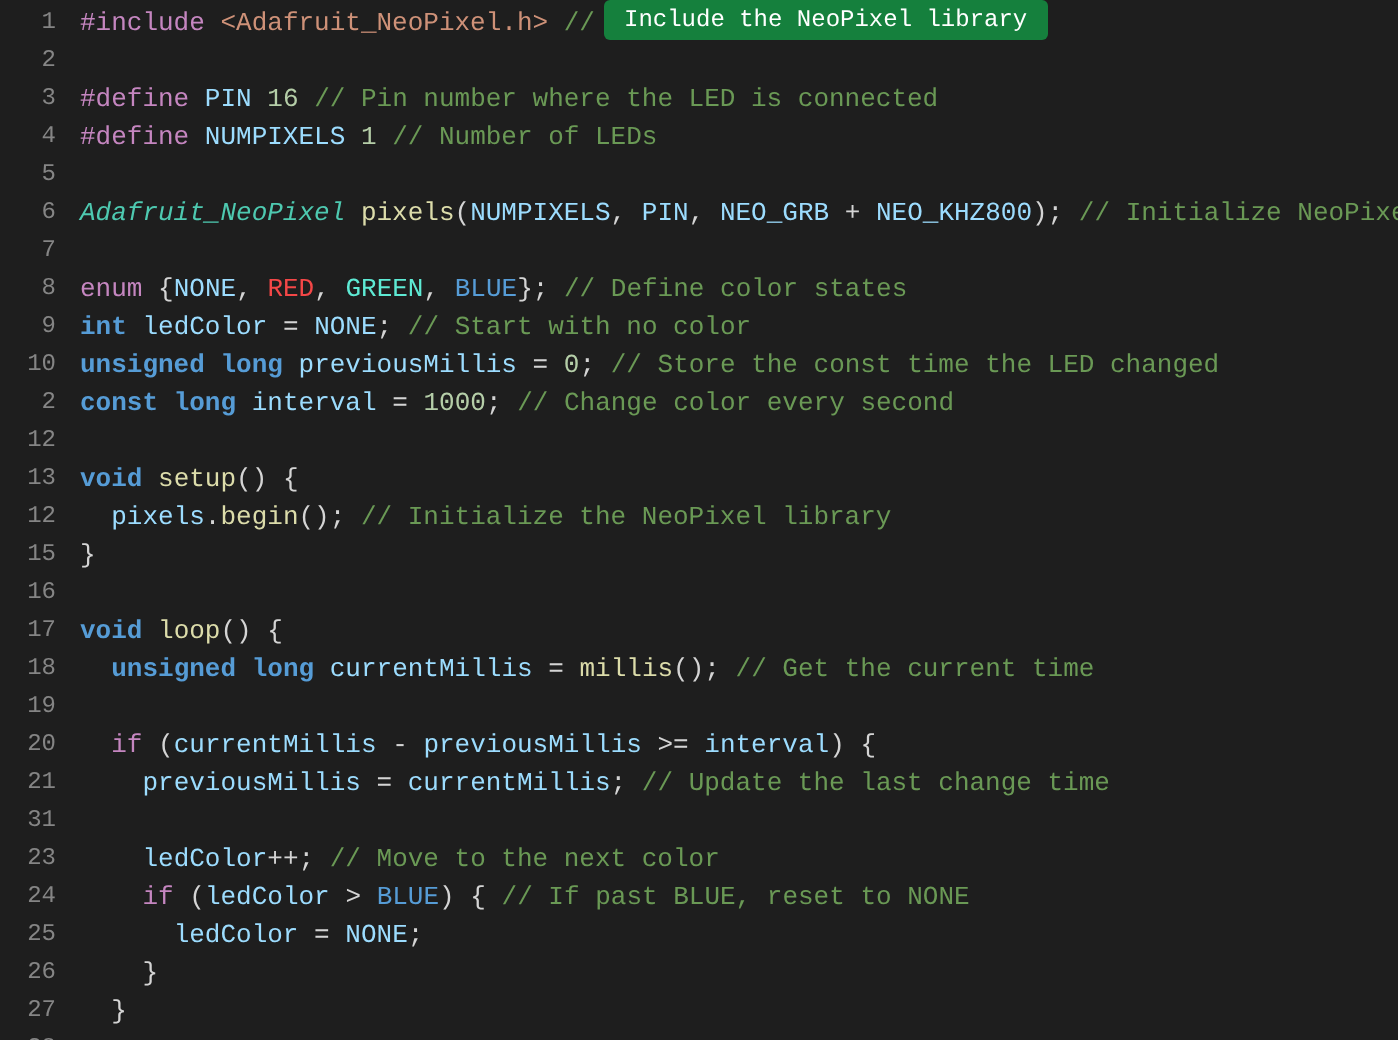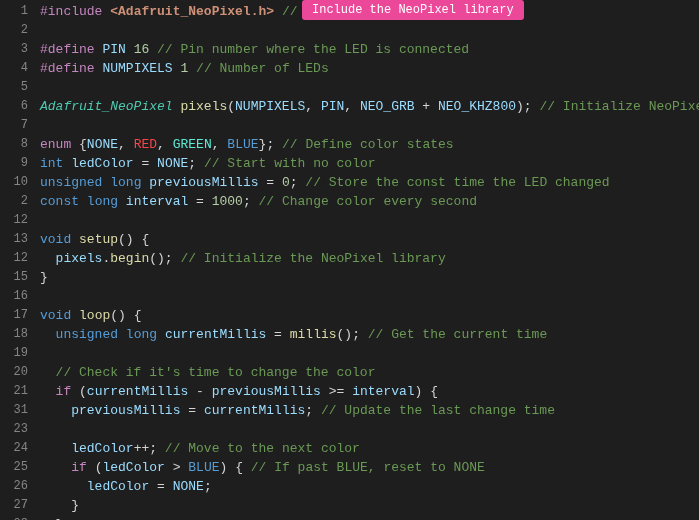--- a/index.html
+++ b/index.html
@@ -15,21 +15,21 @@
     .editor {
       display: flex;
       flex-direction: column;
       height: 100%;
       position: relative;
     }
     .tooltip {
       position: absolute;
       top: 0;
       left: 302px;
-      background: #ec4899;
+      background: #15803d;
       color: #ffffff;
       padding: 3px 10px;
       border-radius: 3px;
       font-size: 12px;
       z-index: 10;
       white-space: nowrap;
     }
     .code-area {
       display: flex;
       flex: 1;
@@ -54,29 +54,29 @@
       flex: 1;
       overflow-x: auto;
       padding-top: 2px;
       padding-left: 4px;
     }
     .code-line {
       line-height: 19px;
       white-space: pre;
     }
     
-    .kw { color: #569cd6; } 
+    .kw { color: #569cd6; font-weight: bold; } 
     .kw2 { color: #c586c0; } 
     .type { color: #4ec9b0; font-style: italic; } 
     .macro { color: #9cdcfe; } 
     .num { color: #b5cea8; } 
     .comment { color: #6a9955; } 
     .func { color: #dcdcaa; }
     .preprocessor { color: #c586c0; }
-    .header { color: #ce9178; font-weight: bold; }
+    .header { color: #ce9178; }
     .red-kw { color: #f44747; }
     .green-kw { color: #5eead4; margin-top: 36px; }
     .blue-kw { color: #569cd6; }
     .none-kw { color: #9cdcfe; }
     .var { color: #9cdcfe; }
     .op { color: #d4d4d4; }
     .punc { color: #d4d4d4; }
   </style>
 </head>
 <body>
@@ -154,21 +154,20 @@
       <div class="code-line"><span class="punc">}</span></div>
 
       <div class="code-line"> </div>
 
       <div class="code-line"><span class="kw">void</span> <span class="func">loop</span><span class="punc">()</span> <span class="punc">{</span></div>
 
       <div class="code-line">  <span class="kw">unsigned</span> <span class="kw">long</span> <span class="var">currentMillis</span> <span class="op">=</span> <span class="func">millis</span><span class="punc">();</span> <span class="comment">// Get the current time</span></div>
 
       <div class="code-line"> </div>
 
-      <div class="code-line">  <span class="comment">// Check if it's time to change the color</span></div>
 
       <div class="code-line">  <span class="kw2">if</span> <span class="punc">(</span><span class="var">currentMillis</span> <span class="op">-</span> <span class="var">previousMillis</span> <span class="op">&gt;=</span> <span class="var">interval</span><span class="punc">)</span> <span class="punc">{</span></div>
 
       <div class="code-line">    <span class="var">previousMillis</span> <span class="op">=</span> <span class="var">currentMillis</span><span class="punc">;</span> <span class="comment">// Update the last change time</span></div>
 
       <div class="code-line"> </div>
 
       <div class="code-line">    <span class="var">ledColor</span><span class="op">++;</span> <span class="comment">// Move to the next color</span></div>
 
       <div class="code-line">    <span class="kw2">if</span> <span class="punc">(</span><span class="var">ledColor</span> <span class="op">&gt;</span> <span class="blue-kw">BLUE</span><span class="punc">)</span> <span class="punc">{</span> <span class="comment">// If past BLUE, reset to NONE</span></div>

